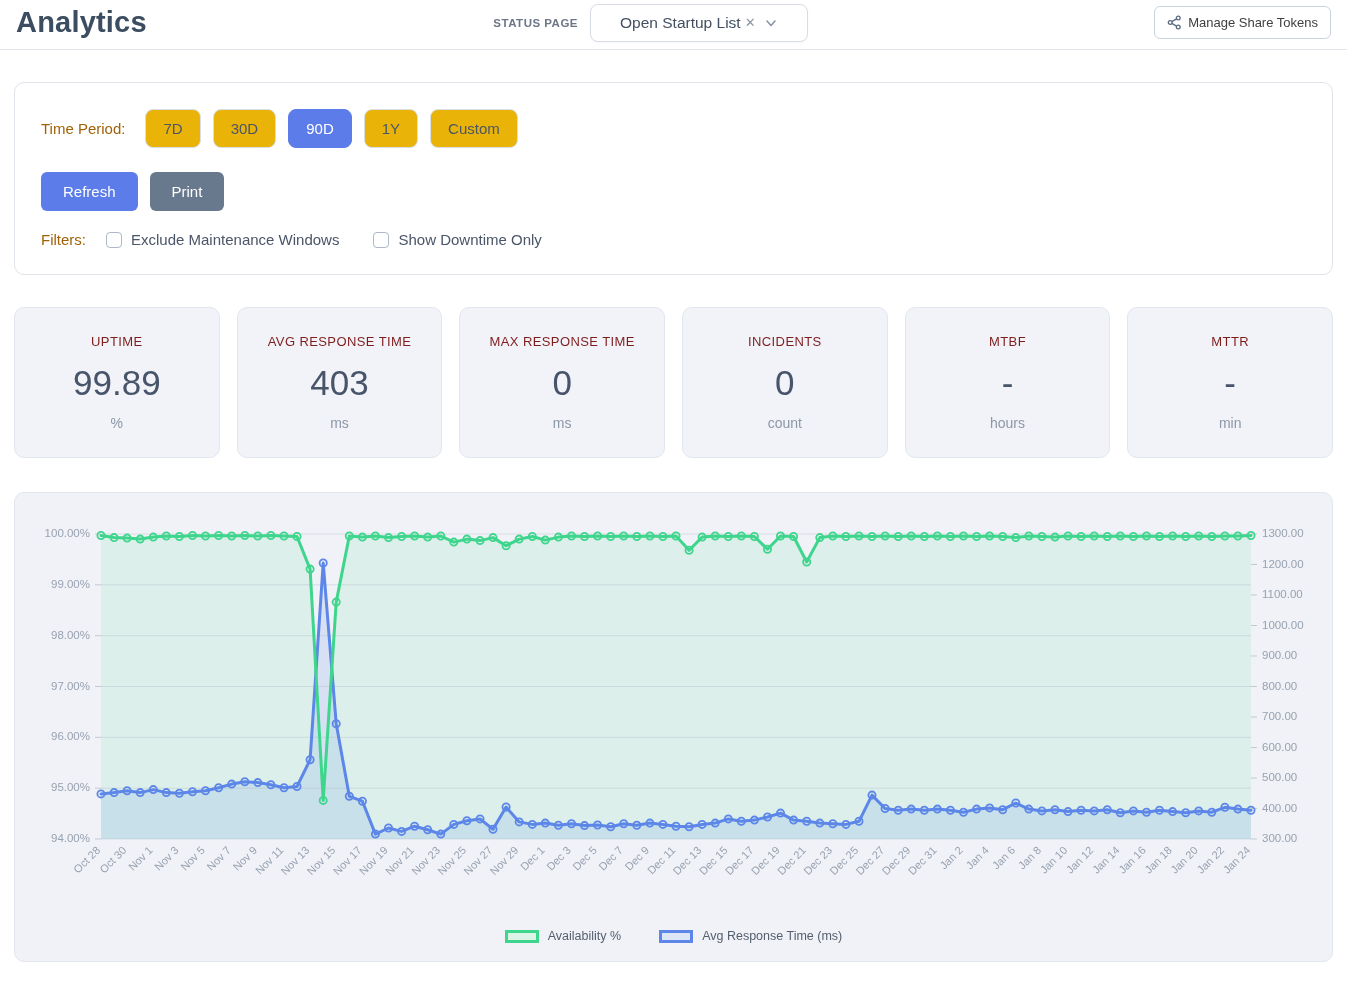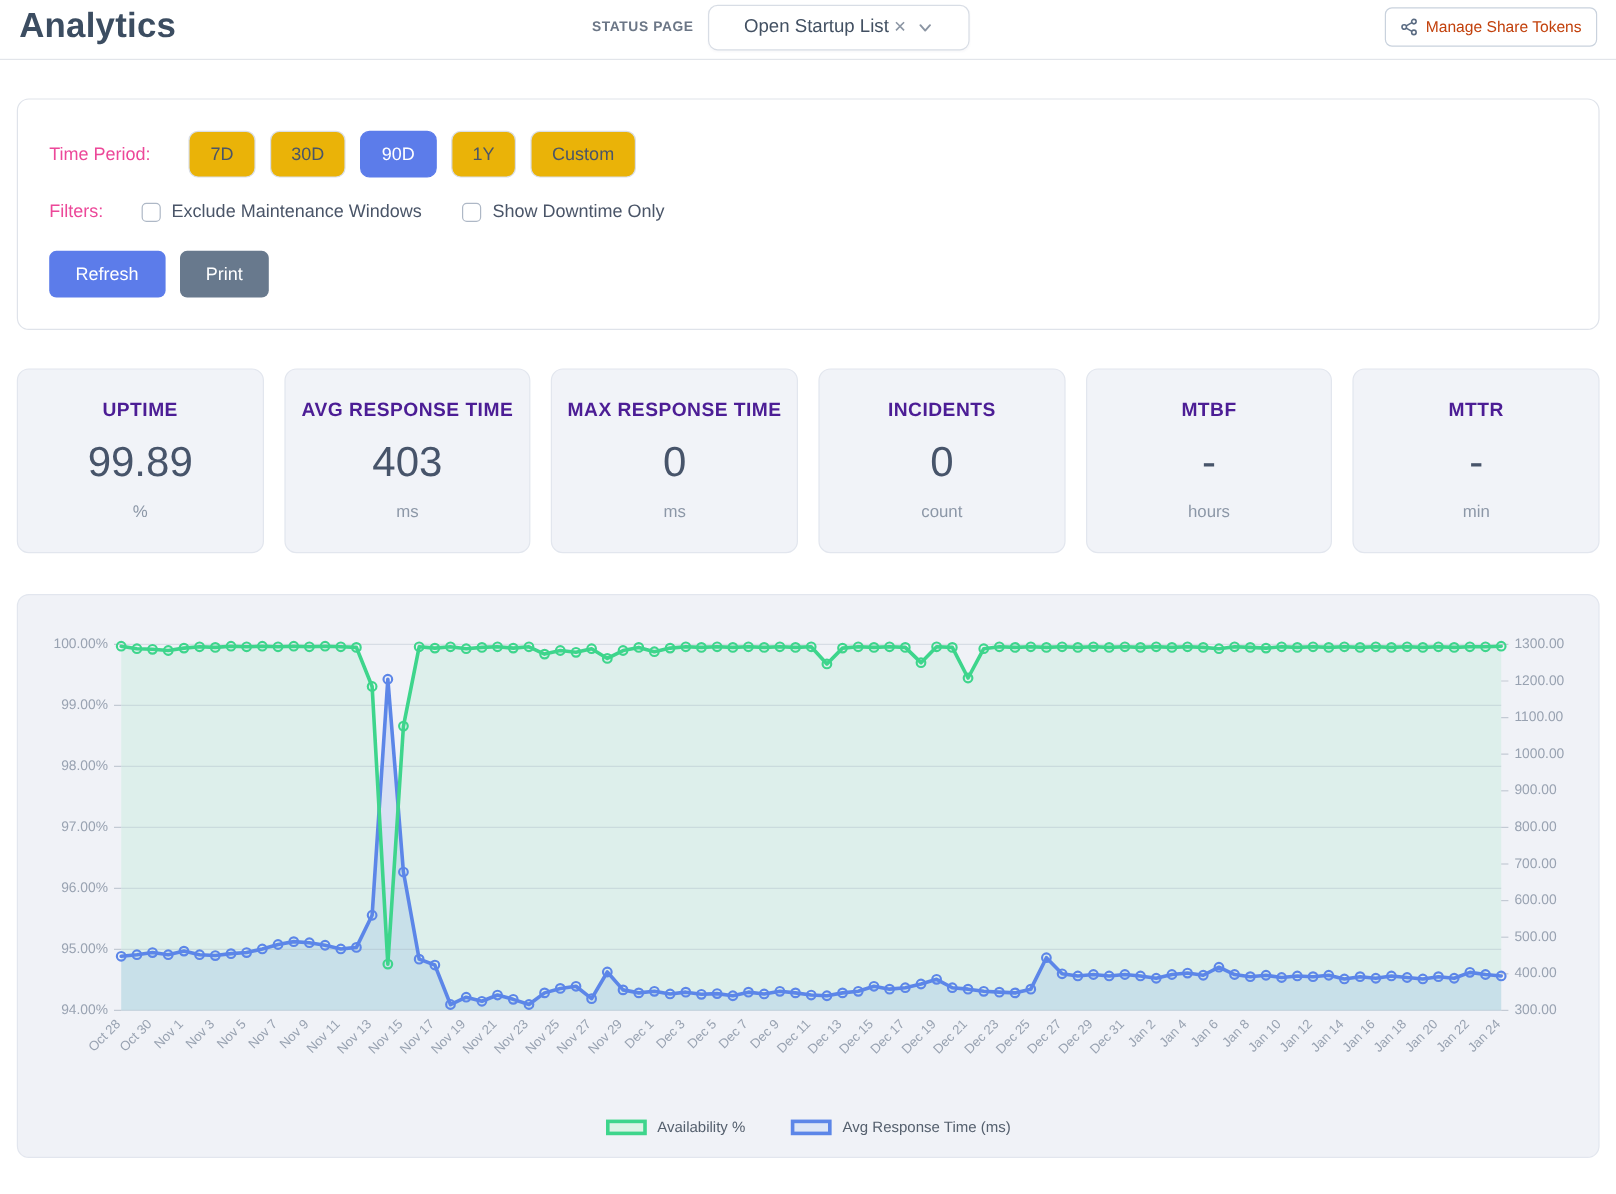--- a/index.html
+++ b/index.html
@@ -7,42 +7,42 @@
   body { width:1347px; height:995px; overflow:hidden; color:#44546a; }
 
   
   .header { display:flex; align-items:center; padding:10px 16px 14px 16px; border-bottom:1px solid #e2e5ea; height:50px; }
   .app-title { font-size:29px; font-weight:700; color:#3c4d61; letter-spacing:0.2px; }
   .header-center { flex:1; display:flex; align-items:center; justify-content:center; gap:12px; }
   .status-label { font-size:11.5px; font-weight:700; color:#6b7686; letter-spacing:0.5px; }
   .select-box { display:flex; align-items:center; gap:8px; background:#fff; border:1px solid #d8dde5; border-radius:8px; padding:9px 29px; cursor:pointer; box-shadow:0 1px 2px rgba(40,60,90,0.04); }
   .select-box .value { font-size:15.5px; color:#425062; }
   .select-box .clear { font-size:13px; color:#8b95a3; margin-left:-4px; }
-  .hdr-btn { display:flex; align-items:center; gap:6px; background:#fff; border:1px solid #c9d2dd; border-radius:6px; padding:8px 12px; font-size:13px; color:#c2410c; cursor:pointer; }
+  .hdr-btn { display:flex; align-items:center; gap:6px; background:#fff; border:1px solid #c9d2dd; border-radius:6px; padding:8px 12px; font-size:13px; color:#404040; cursor:pointer; }
 
   
   .panel { margin:32px 14px 0 14px; border:1px solid #dfe3ea; border-radius:10px; background:#ffffff; }
   .filters-panel { padding:26px; }
   .row { display:flex; align-items:center; }
-  .row-label { font-size:15px; color:#ec4899; margin-right:32px; }
+  .row-label { font-size:15px; color:#a16207; margin-right:20px; }
   .period-btn { background:#eab308; border:1px solid #d9dee6; border-radius:8px; color:#4a5568; font-size:15px; padding:10px 17px; margin-right:12px; cursor:pointer; }
   .period-btn.active { background:#5c7cea; border-color:#5c7cea; color:#fff; }
   .filters-row { margin-top:20px; }
   .chk-group { display:flex; align-items:center; margin-right:34px; }
   .chk { appearance:none; -webkit-appearance:none; width:16px; height:16px; border:1.5px solid #aeb8c6; border-radius:4px; background:#fff; margin-right:9px; cursor:pointer; }
   .chk-label { font-size:15px; color:#4a5568; cursor:pointer; }
   .btn-row { margin-top:24px; }
   .btn { border:none; border-radius:6px; font-size:15px; color:#fff; padding:11px 22px; margin-right:12px; cursor:pointer; }
   .btn-primary { background:#5c7cea; }
   .btn-secondary { background:#68798d; }
 
   
   .stats-row { display:flex; gap:17px; margin:32px 14px 0 14px; }
   .stat-card { flex:1; background:#f1f3f8; border:1px solid #e2e6ee; border-radius:10px; padding:26px 8px; text-align:center; }
-  .stat-label { font-size:16px; font-weight:700; color:#4c1d95; letter-spacing:0.4px; }
+  .stat-label { font-size:13px; font-weight:400; color:#7f1d1d; letter-spacing:0.4px; }
   .stat-value { font-size:35px; font-weight:400; color:#47546a; margin:14px 0 12px 0; }
   .stat-unit { font-size:14px; color:#8c97a7; }
 
   
   .chart-card { margin:34px 14px 0 14px; background:#f0f2f7; border:1px solid #e2e6ee; border-radius:10px; padding:22px 24px 18px 24px; }
   .chart-title { font-size:21px; font-weight:700; color:#46566b; margin-bottom:6px; letter-spacing:0.2px; }
   .chart-svg-wrap svg { display:block; }
   .legend-row { display:flex; justify-content:center; align-items:center; gap:38px; margin-top:2px; }
   .legend-item { display:flex; align-items:center; gap:9px; cursor:pointer; }
   .legend-swatch { width:34px; height:13px; border:3px solid; }
@@ -83,36 +83,36 @@
   <div class="row">
     <span class="row-label">Time Period:</span>
     <span id="period-buttons" class="row">
         <button class="period-btn">7D</button>
         <button class="period-btn">30D</button>
         <button class="period-btn active">90D</button>
         <button class="period-btn">1Y</button>
         <button class="period-btn">Custom</button>
       </span>
   </div>
+  <div class="row btn-row">
+    <button class="btn btn-primary">Refresh</button>
+    <button class="btn btn-secondary">Print</button>
+  </div>
   <div class="row filters-row">
     <span class="row-label">Filters:</span>
     <span id="filter-checkboxes" class="row">
         <span class="chk-group">
           <input type="checkbox" class="chk" style="">
           <span class="chk-label">Exclude Maintenance Windows</span>
         </span>
         <span class="chk-group">
           <input type="checkbox" class="chk" style="">
           <span class="chk-label">Show Downtime Only</span>
         </span>
       </span>
-  </div>
-  <div class="row btn-row">
-    <button class="btn btn-primary">Refresh</button>
-    <button class="btn btn-secondary">Print</button>
   </div>
 </div>
 
 <div id="stats-row" class="stats-row">
     <div class="stat-card">
       <div class="stat-label">UPTIME</div>
       <div class="stat-value">99.89</div>
       <div class="stat-unit">%</div>
     </div>
     <div class="stat-card">

